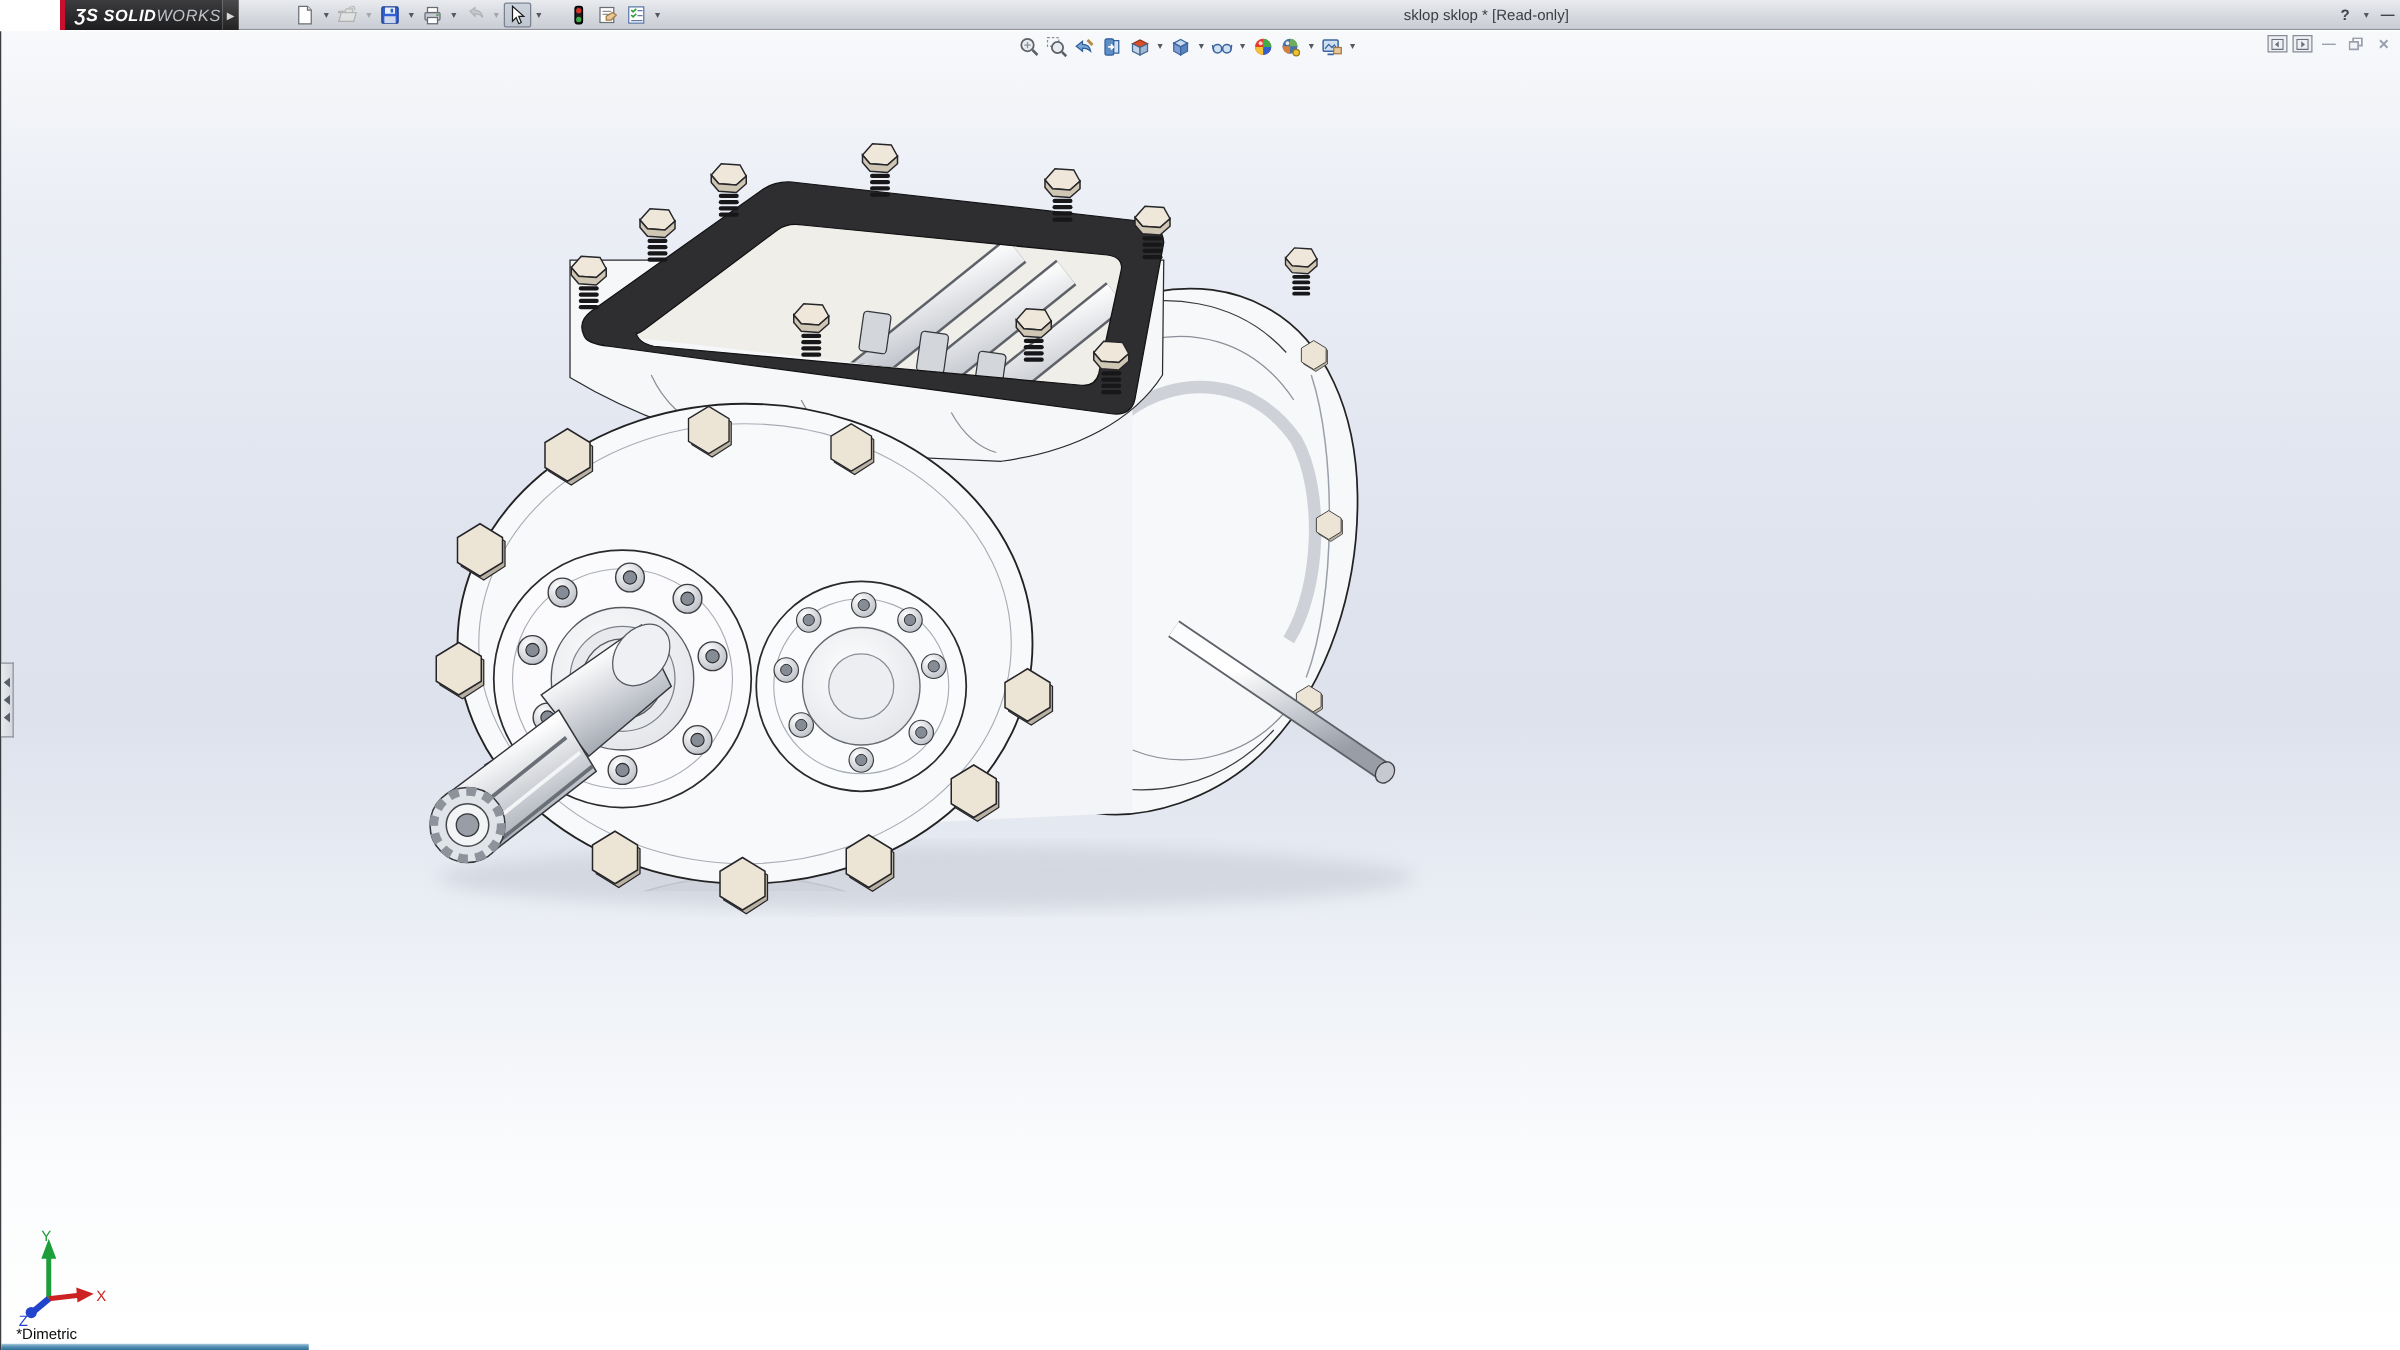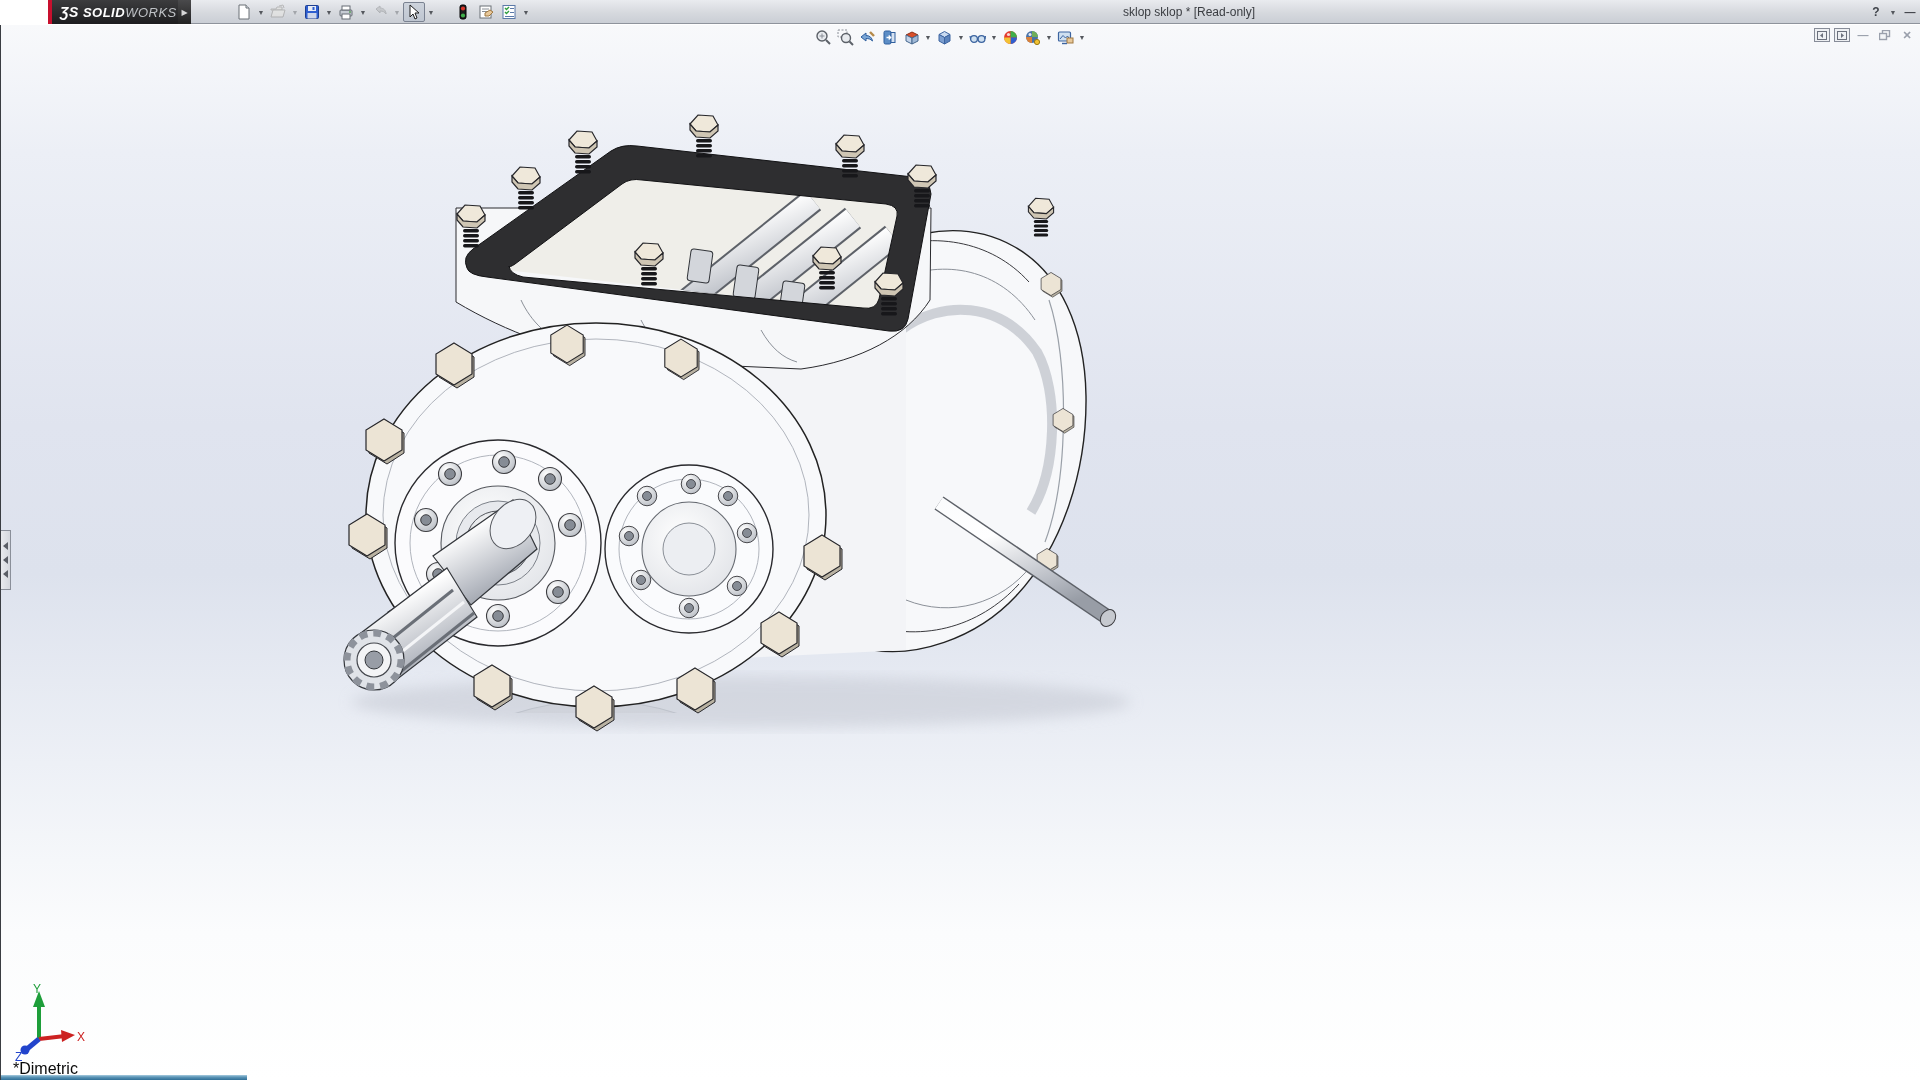--- a/index.html
+++ b/index.html
@@ -61,21 +61,21 @@
 
   
   .flyout-handle { position:absolute; left:0px; top:505px; width:10px; height:60px;
     background:linear-gradient(90deg,#e8eaee,#d4d7dd); border:1px solid #8a8f99; border-left:none;
     display:flex; flex-direction:column; align-items:center; justify-content:center; gap:6px; }
   .flyout-handle span { width:0; height:0; border-top:4px solid transparent;
     border-bottom:4px solid transparent; border-right:5px solid #5a5e66; }
 
   
   .triad { position:absolute; left:6px; top:958px; width:80px; height:80px; }
-  .orient-label { position:absolute; left:12px; top:1035px; font-size:16px; color:#0a0a0a; }
+  .orient-label { position:absolute; left:12px; top:1035px; font-size:12px; color:#0a0a0a; }
 
   
   .status-strip { position:absolute; left:0; top:1050px; width:246px; height:5px;
     background:linear-gradient(180deg,#a9cce0 0%,#5e97b8 40%,#2f6e96 100%); }
 </style>
 </head>
 <body>
 
 <div class="titlebar">
   <div class="brand-block">

